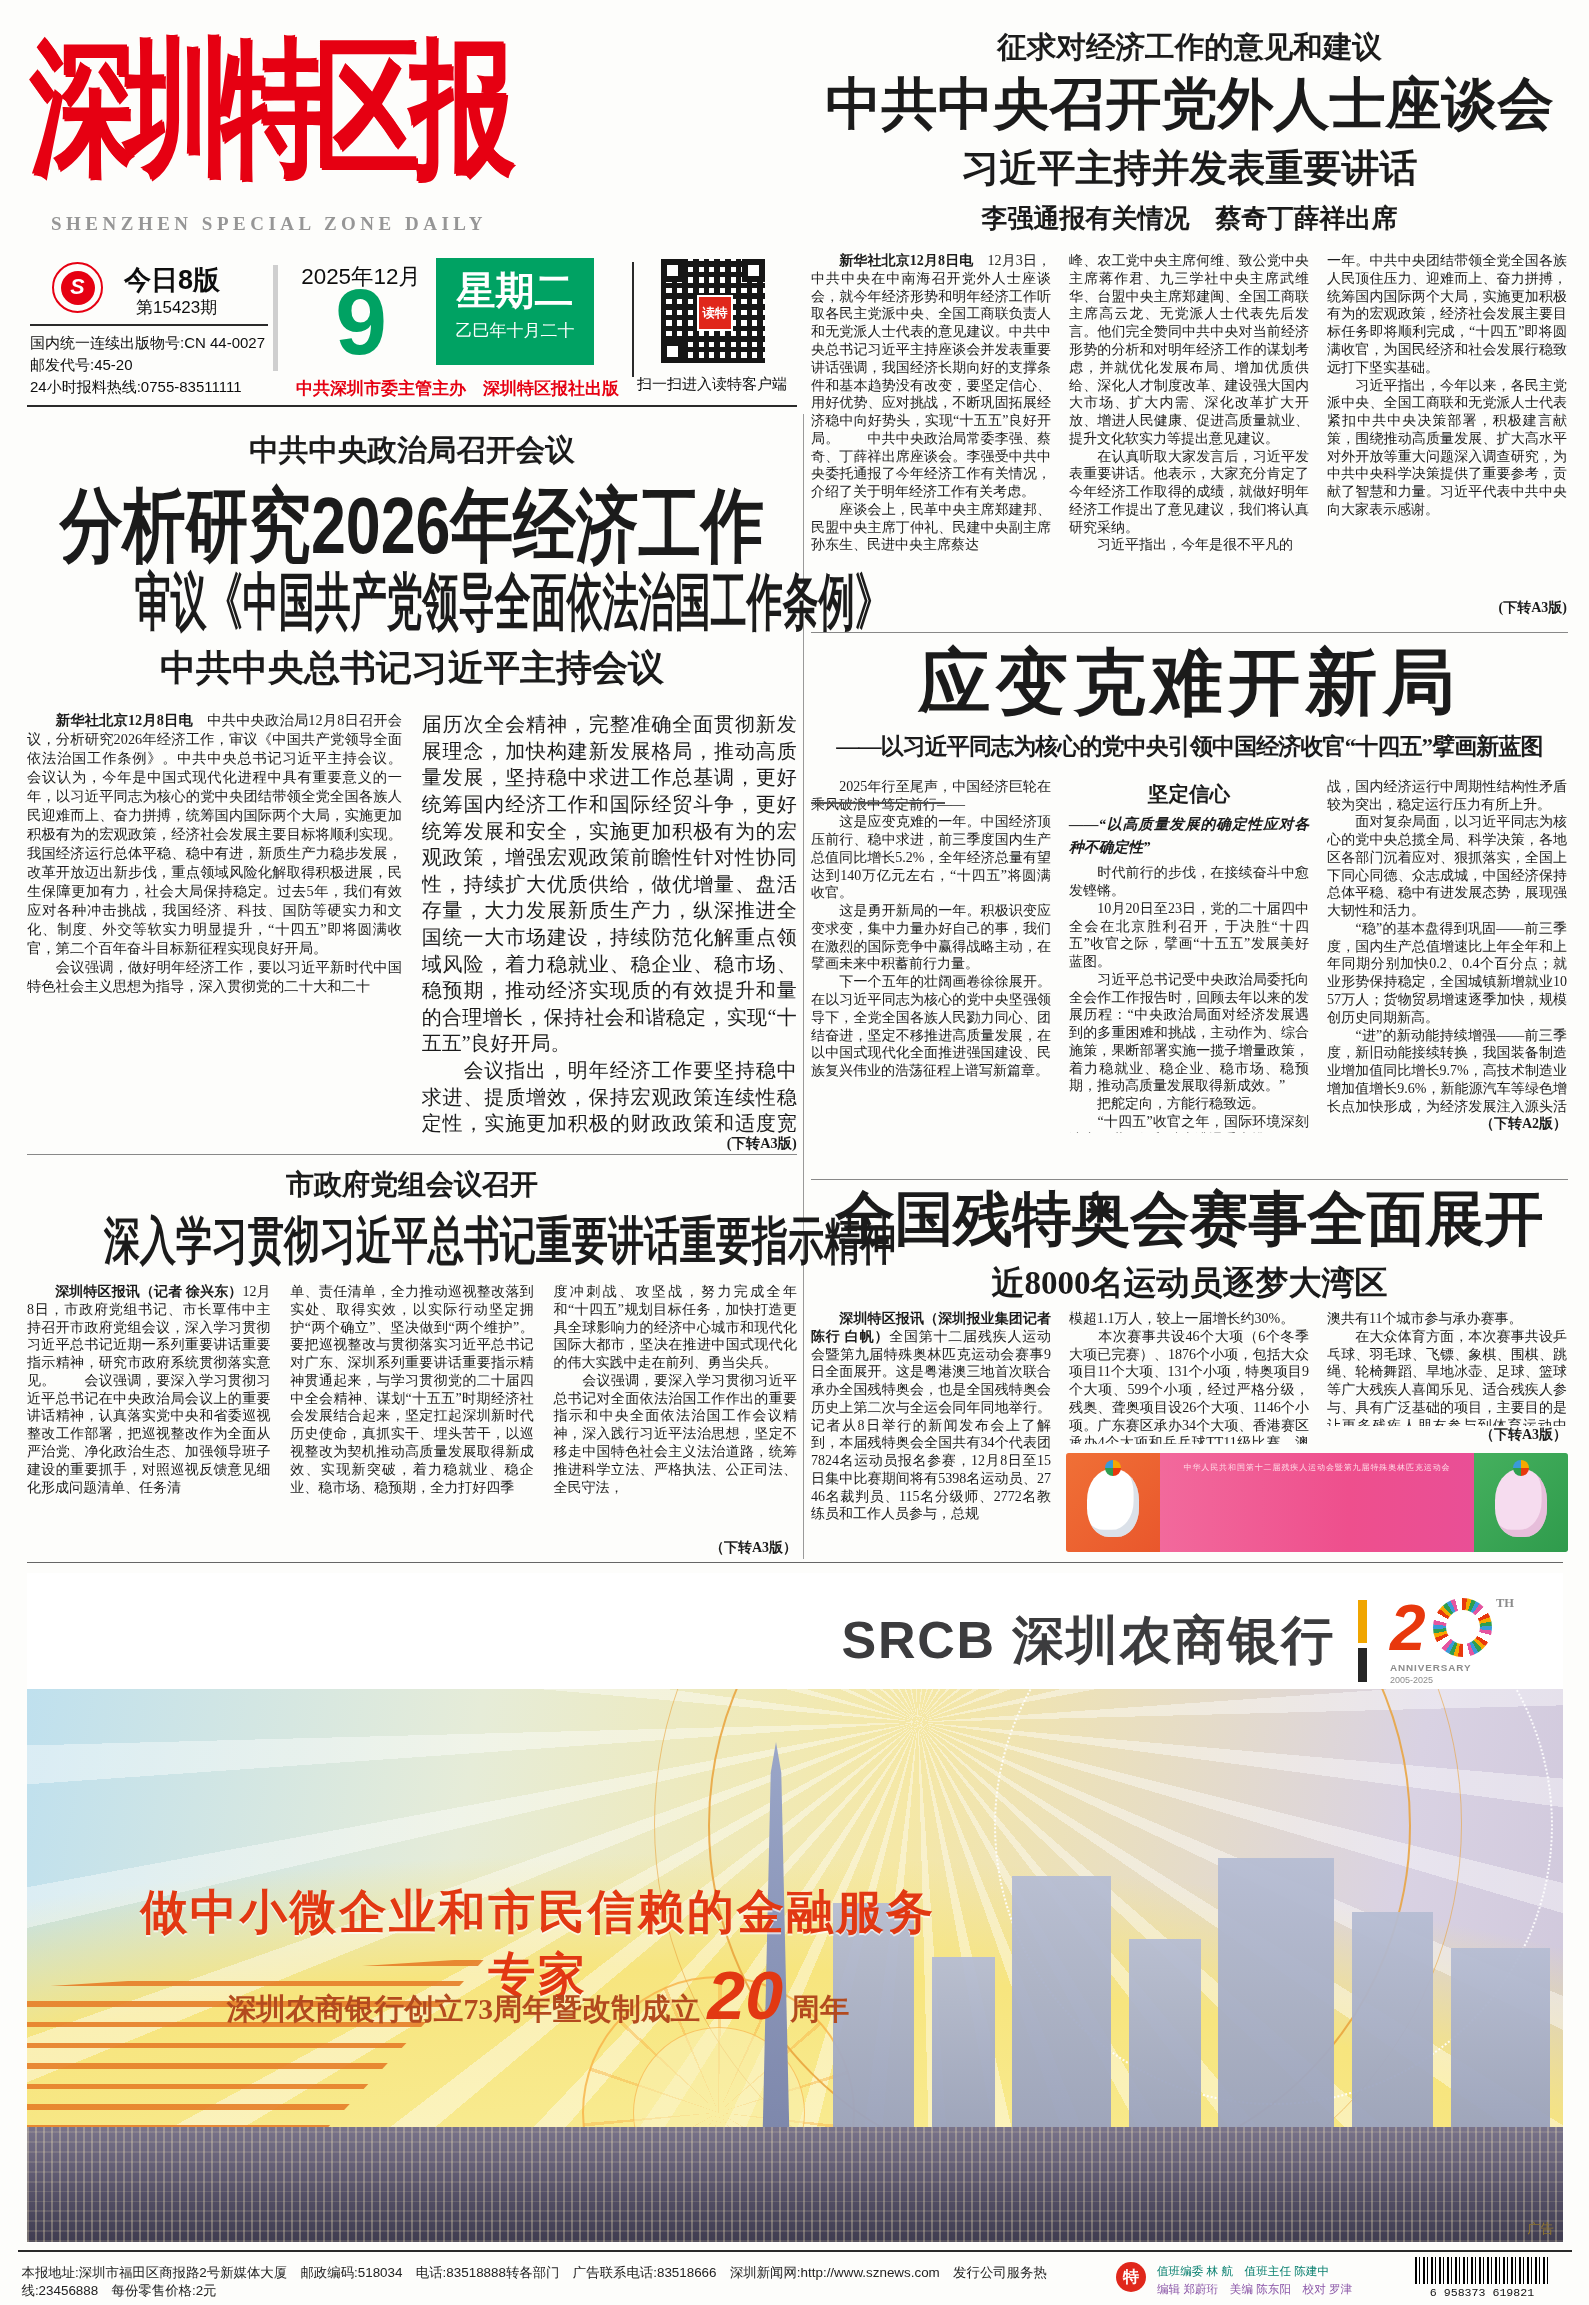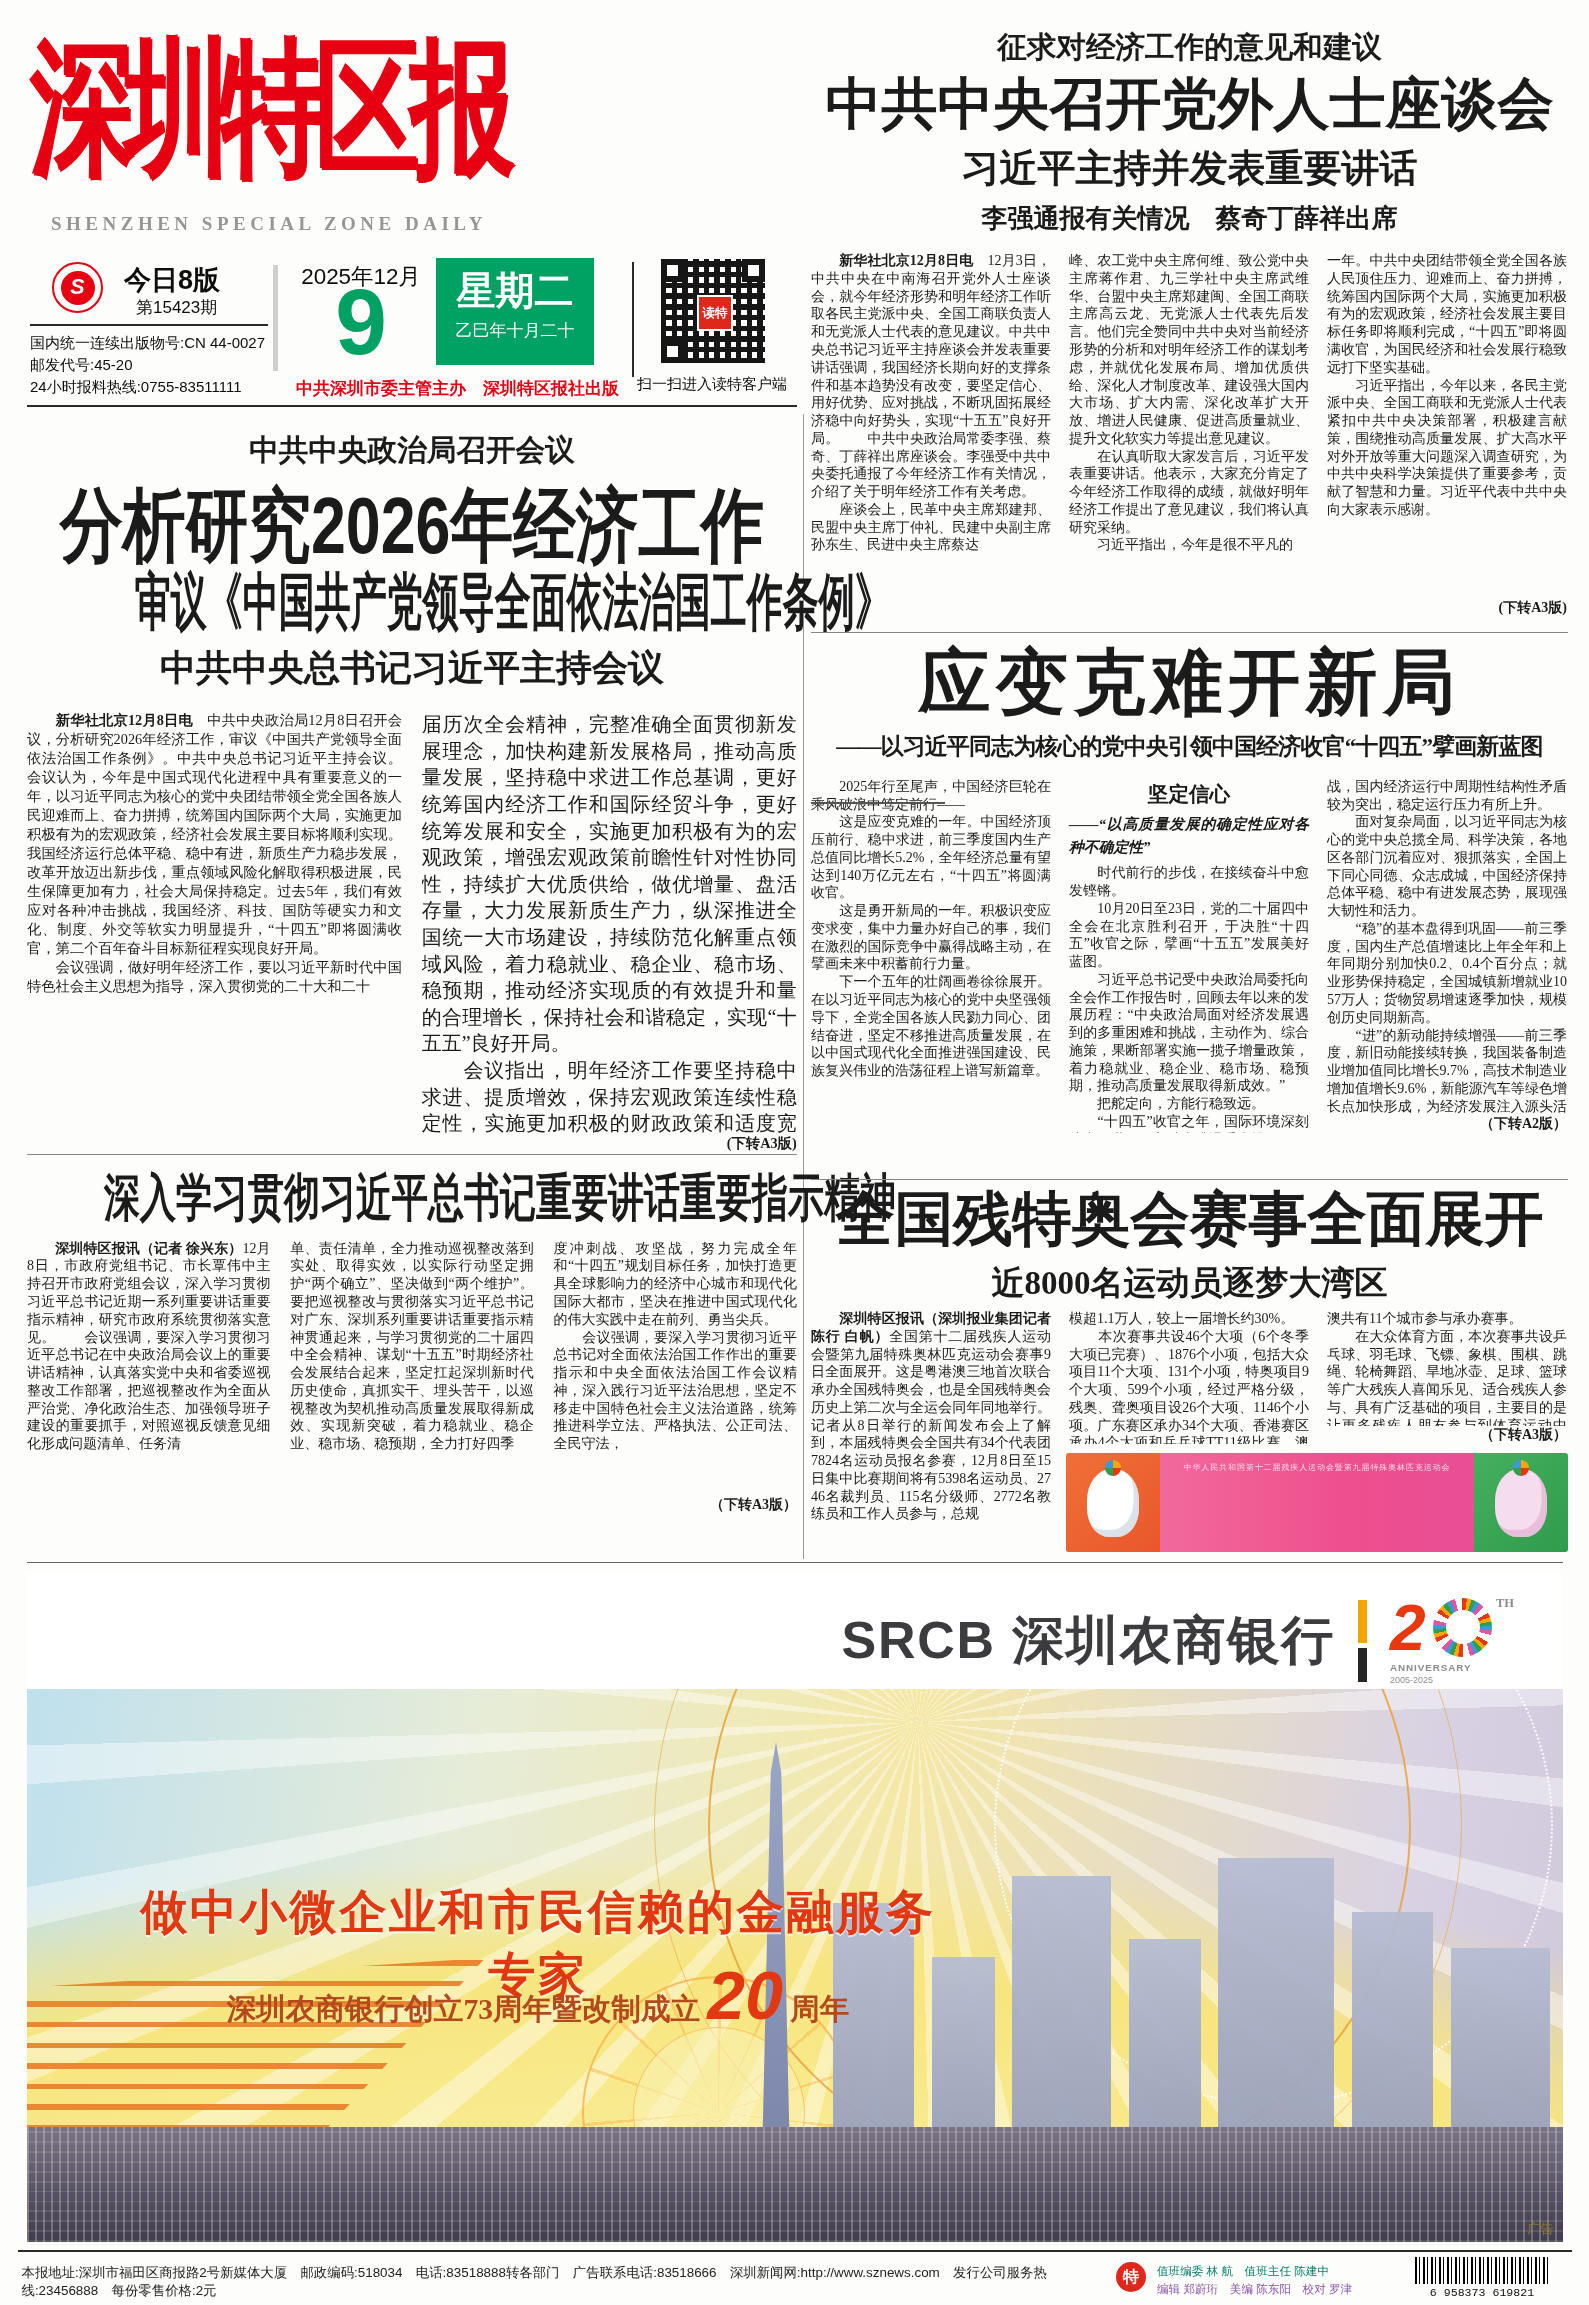--- a/index.html
+++ b/index.html
@@ -246,20 +246,21 @@
 　　面对复杂局面，以习近平同志为核心的党中央总揽全局、科学决策，各地区各部门沉着应对、狠抓落实，全国上下同心同德、众志成城，中国经济保持总体平稳、稳中有进发展态势，展现强大韧性和活力。
 　　“稳”的基本盘得到巩固——前三季度，国内生产总值增速比上年全年和上年同期分别加快0.2、0.4个百分点；就业形势保持稳定，全国城镇新增就业1057万人；货物贸易增速逐季加快，规模创历史同期新高。
 　　“进”的新动能持续增强——前三季度，新旧动能接续转换，我国装备制造业增加值同比增长9.7%，高技术制造业增加值增长9.6%，新能源汽车等绿色增长点加快形成，为经济发展注入源头活水。</div>
         <div class="jumpline">（下转A2版）</div>
       </div>
     </div>
   </div>
 
   <div class="ruleh" style="left:27px;top:1154px;width:770px;height:0.9px;background:#888;"></div>
   <div class="abs" style="left:27px;top:1161px;width:770px;">
+    <div class="kicker center" style="font-size:28px;margin-top:5.4px;">市政府党组会议召开</div>
     <div class="gv-head sans center" style="margin-top:10.7px;height:59px;">深入学习贯彻习近平总书记重要讲话重要指示精神</div>
     <div class="colwrap" style="margin-top:9px;gap:19.7px;height:274px;">
       <div class="coltext" style="width:244px;"><b class="lead-b">　　深圳特区报讯</b><b class="lead-b">（记者 徐兴东）</b><span>12月8日，市政府党组书记、市长覃伟中主持召开市政府党组会议，深入学习贯彻习近平总书记近期一系列重要讲话重要指示精神，研究市政府系统贯彻落实意见。</span><span>　　会议强调，要深入学习贯彻习近平总书记在中央政治局会议上的重要讲话精神，认真落实党中央和省委巡视整改工作部署，把巡视整改作为全面从严治党、净化政治生态、加强领导班子建设的重要抓手，对照巡视反馈意见细化形成问题清单、任务清</span></div>
       <div class="coltext" style="width:244px;">单、责任清单，全力推动巡视整改落到实处、取得实效，以实际行动坚定拥护“两个确立”、坚决做到“两个维护”。要把巡视整改与贯彻落实习近平总书记对广东、深圳系列重要讲话重要指示精神贯通起来，与学习贯彻党的二十届四中全会精神、谋划“十五五”时期经济社会发展结合起来，坚定扛起深圳新时代历史使命，真抓实干、埋头苦干，以巡视整改为契机推动高质量发展取得新成效、实现新突破，着力稳就业、稳企业、稳市场、稳预期，全力打好四季</div>
       <div class="colflex" style="width:244px;height:274px;">
         <div class="coltext grow">度冲刺战、攻坚战，努力完成全年和“十四五”规划目标任务，加快打造更具全球影响力的经济中心城市和现代化国际大都市，坚决在推进中国式现代化的伟大实践中走在前列、勇当尖兵。
 　　会议强调，要深入学习贯彻习近平总书记对全面依法治国工作作出的重要指示和中央全面依法治国工作会议精神，深入践行习近平法治思想，坚定不移走中国特色社会主义法治道路，统筹推进科学立法、严格执法、公正司法、全民守法，</div>
         <div class="jumpline">（下转A3版）</div>
       </div>
     </div>

